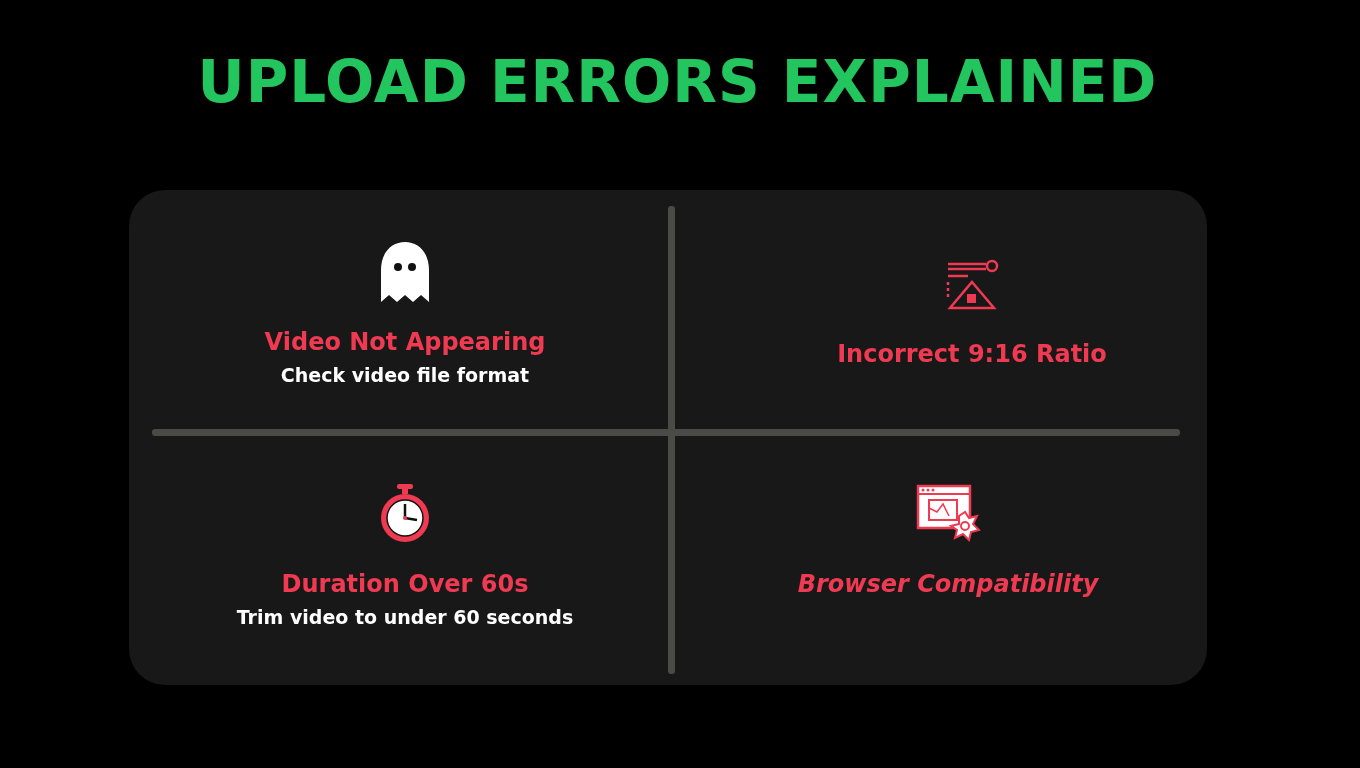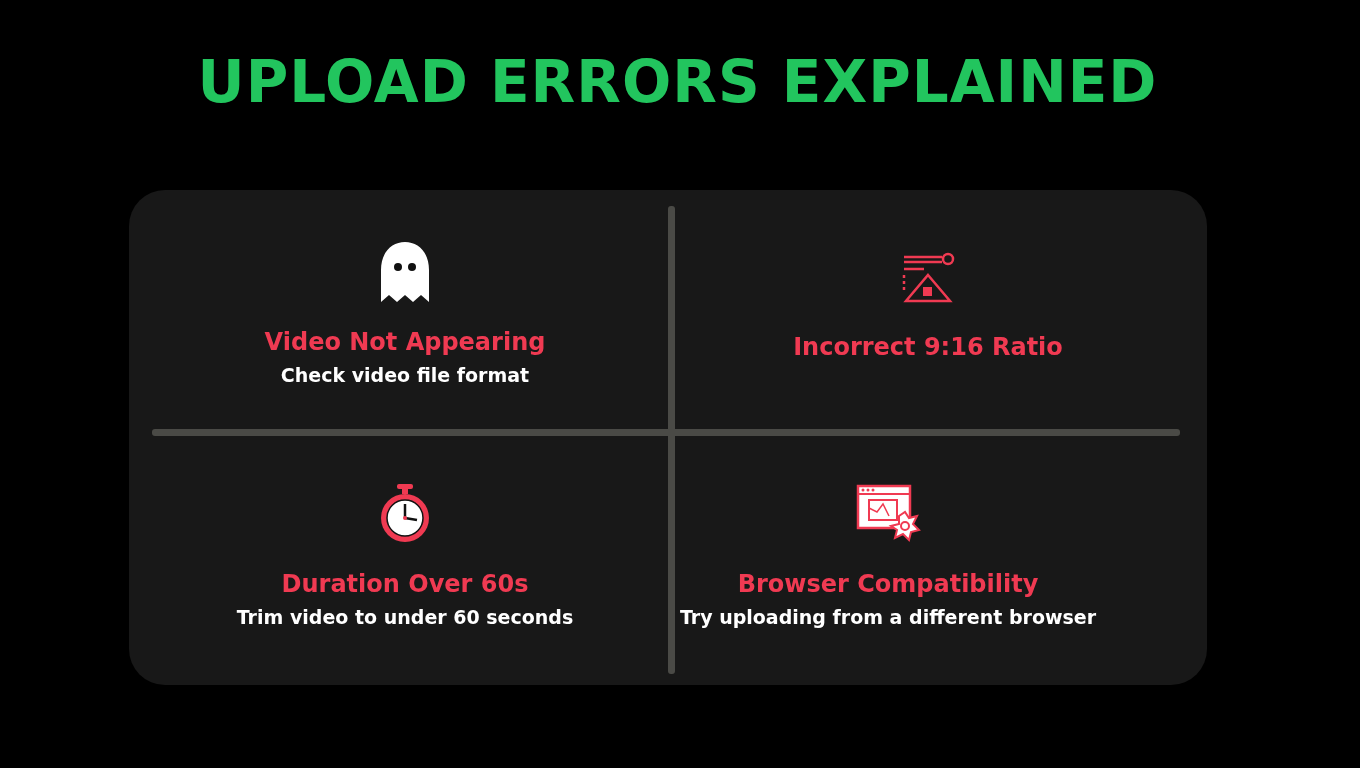--- a/index.html
+++ b/index.html
@@ -9,23 +9,23 @@
            font-family:"DejaVu Sans", sans-serif; font-weight:bold; font-size:58px; letter-spacing:1px; }
   .panel { position:absolute; left:129px; top:190px; width:1078px; height:495px; background:#181818;
            border-radius:36px; }
   .vline { position:absolute; left:668px; top:206px; width:7px; height:468px; background:#4a4a46; border-radius:3px; }
   .hline { position:absolute; left:152px; top:429px; width:1028px; height:7px; background:#4a4a46; border-radius:3px; }
   .cell { position:absolute; width:520px; text-align:center; }
   .cell .icon { display:block; margin:0 auto; }
   .cell .head { color:#f03a52; font-weight:bold; font-size:24px; margin-top:24px; font-family:"DejaVu Sans", sans-serif; }
   .cell .sub { color:#fff; font-size:19px; margin-top:8px; font-weight:bold; font-family:"DejaVu Sans", sans-serif; }
   #c1 { left:145px; top:240px; }
-  #c2 { left:668px; top:249px; }
+  #c2 { left:668px; top:256px;padding-left:44px; }
   #c3 { left:145px; top:482px; }
-  #c4 { left:628px; top:482px; }
+  #c4 { left:688px; top:482px;font-style:italic; }
 </style>
 </head>
 <body>
 
 <div class="title">UPLOAD ERRORS EXPLAINED</div>
 
 <div class="panel"></div>
 <div class="vline"></div>
 <div class="hline"></div>
 
@@ -74,14 +74,13 @@
     <line x1="3" y1="12" x2="55" y2="12" stroke="#f03a52" stroke-width="2"></line>
     <circle cx="8" cy="8" r="1.5" fill="#f03a52"></circle>
       <circle cx="13" cy="8" r="1.5" fill="#f03a52"></circle>
       <circle cx="18" cy="8" r="1.5" fill="#f03a52"></circle>
     <rect x="14" y="18" width="28" height="20" fill="none" stroke="#f03a52" stroke-width="2"></rect>
     <polyline points="14,26 22,30 28,22 34,34" fill="none" stroke="#f03a52" stroke-width="1.5"></polyline>
     <path d="M44 34 L50 30 L54 36 L62 34 L58 42 L64 48 L56 50 L54 58 L48 52 L40 56 L42 48 L36 44 L44 42 Z" fill="#fff" stroke="#f03a52" stroke-width="2"></path>
     <circle cx="50" cy="44" r="4" fill="none" stroke="#f03a52" stroke-width="2"></circle>
   </svg>
   <div class="head">Browser Compatibility</div>
-  <div class="sub">Try uploading from a different browser</div>
 </div>
 
 </body></html>

